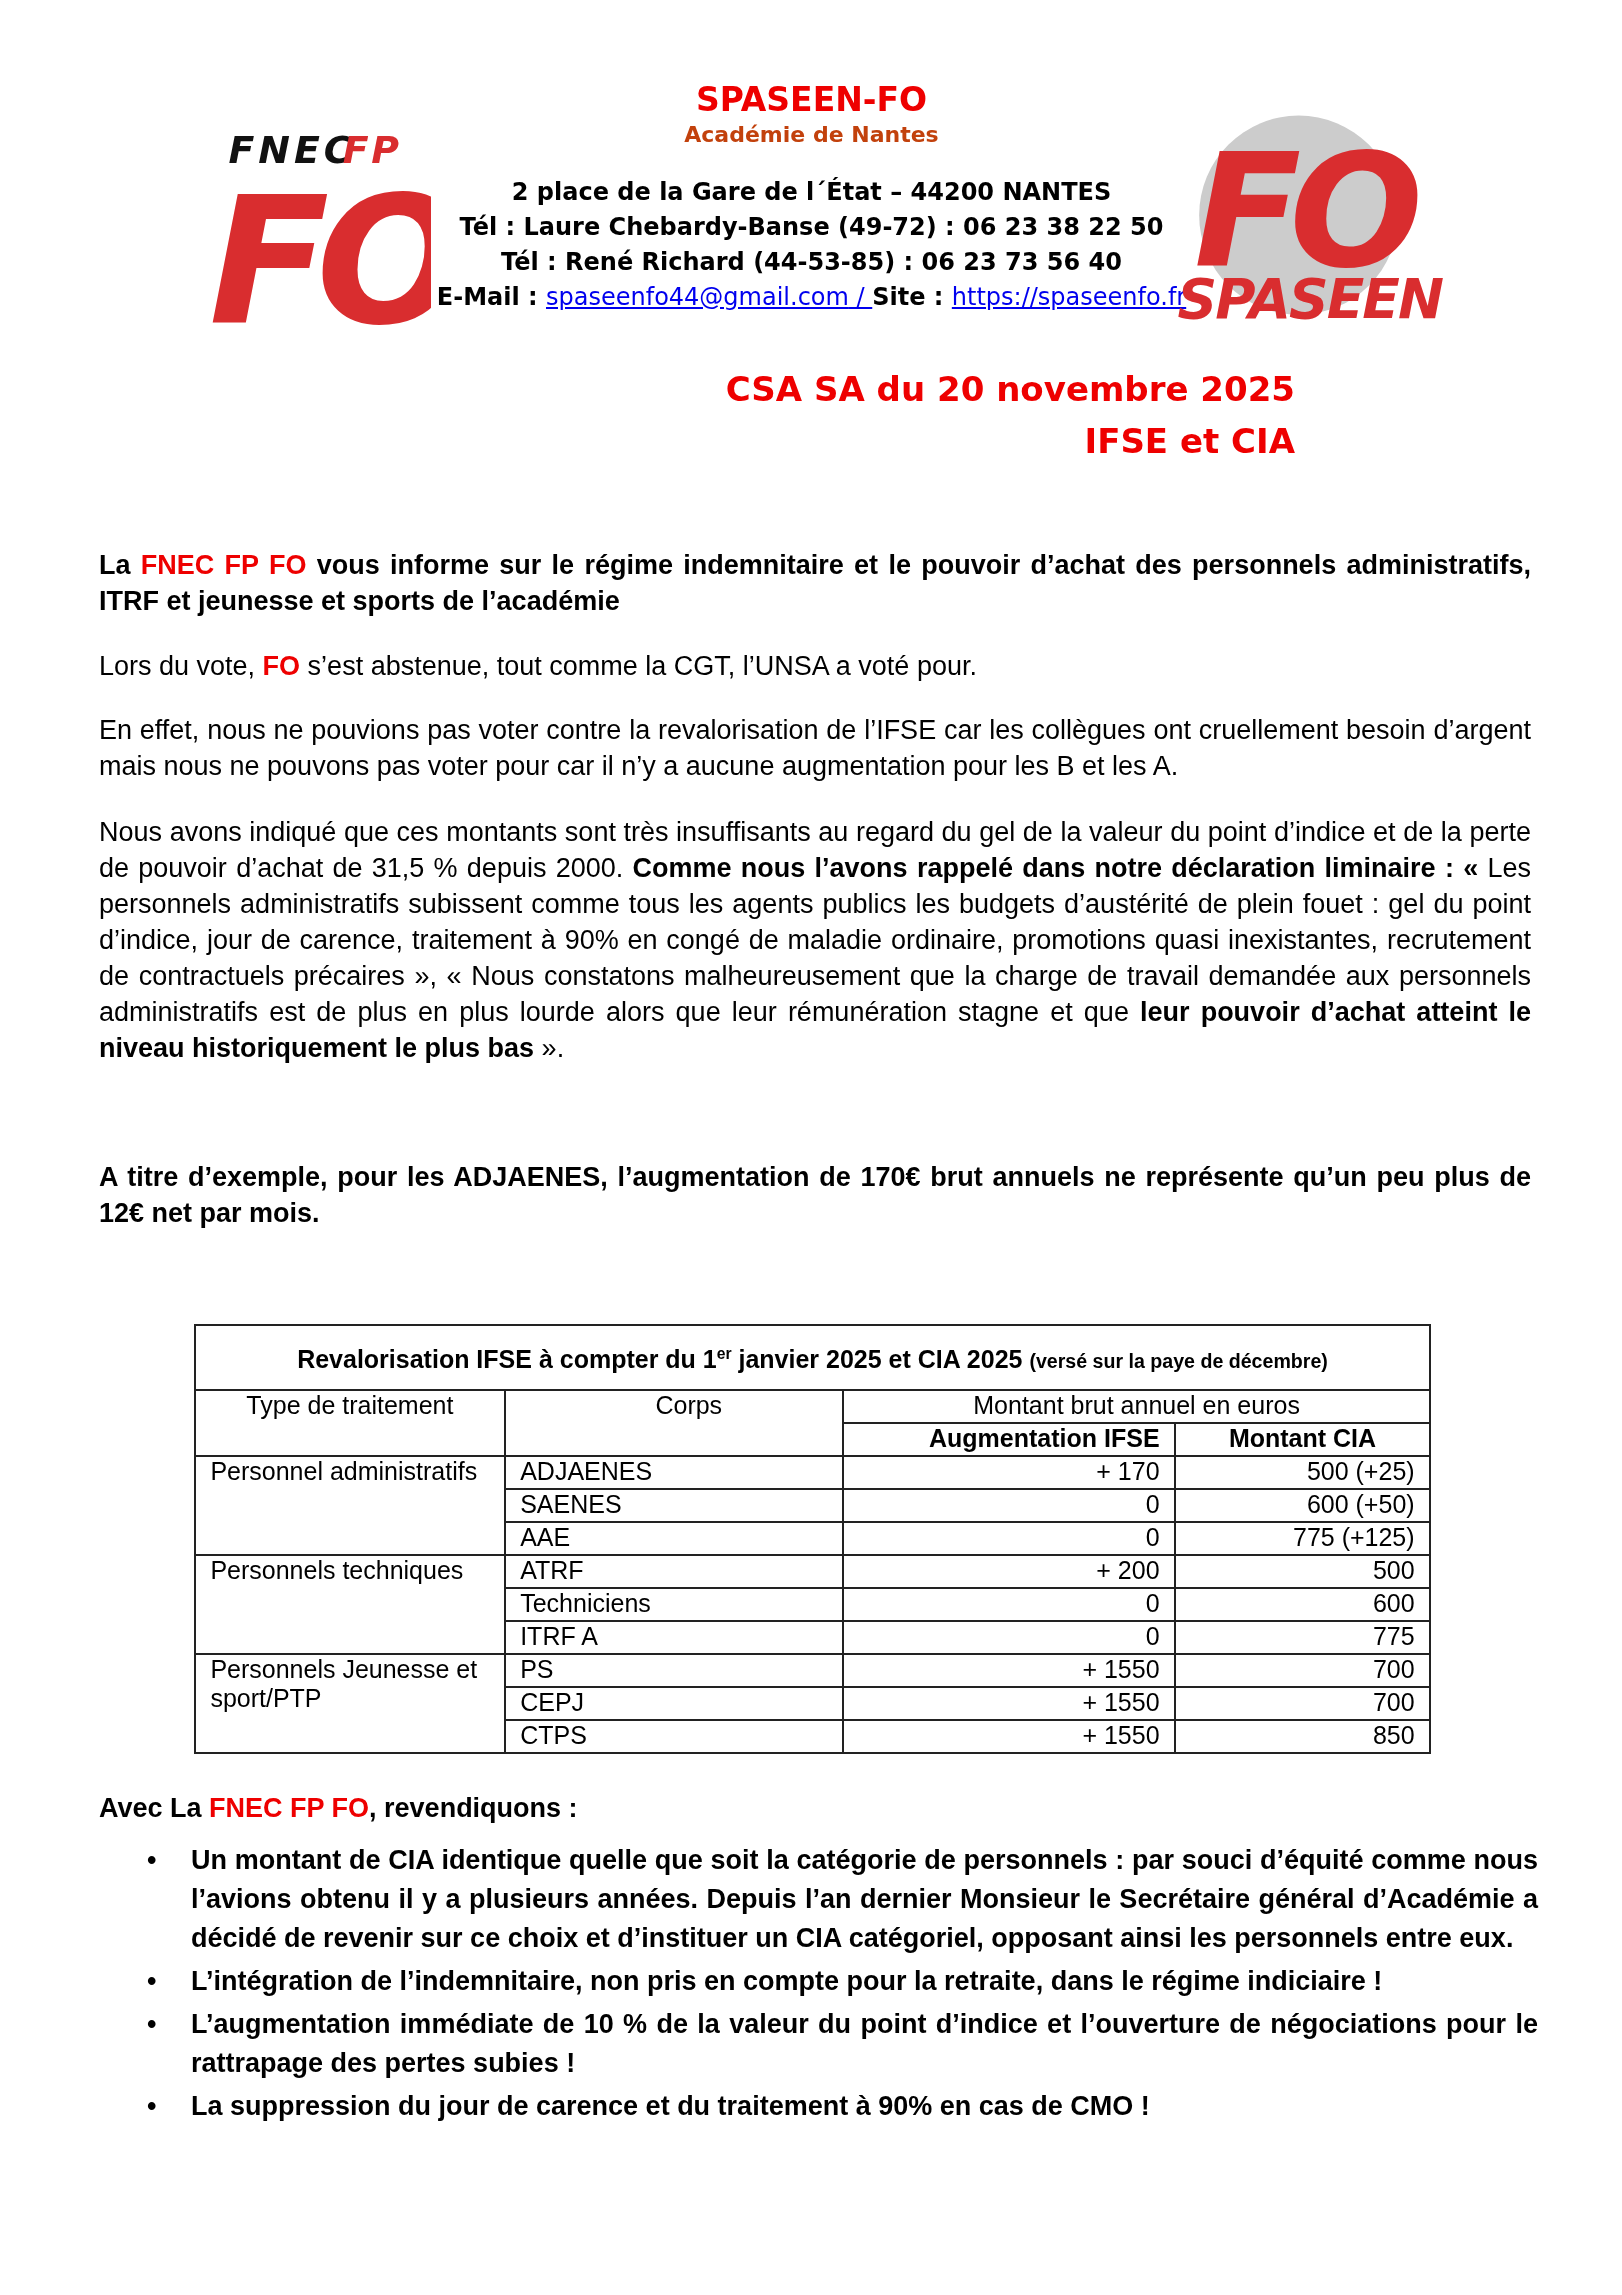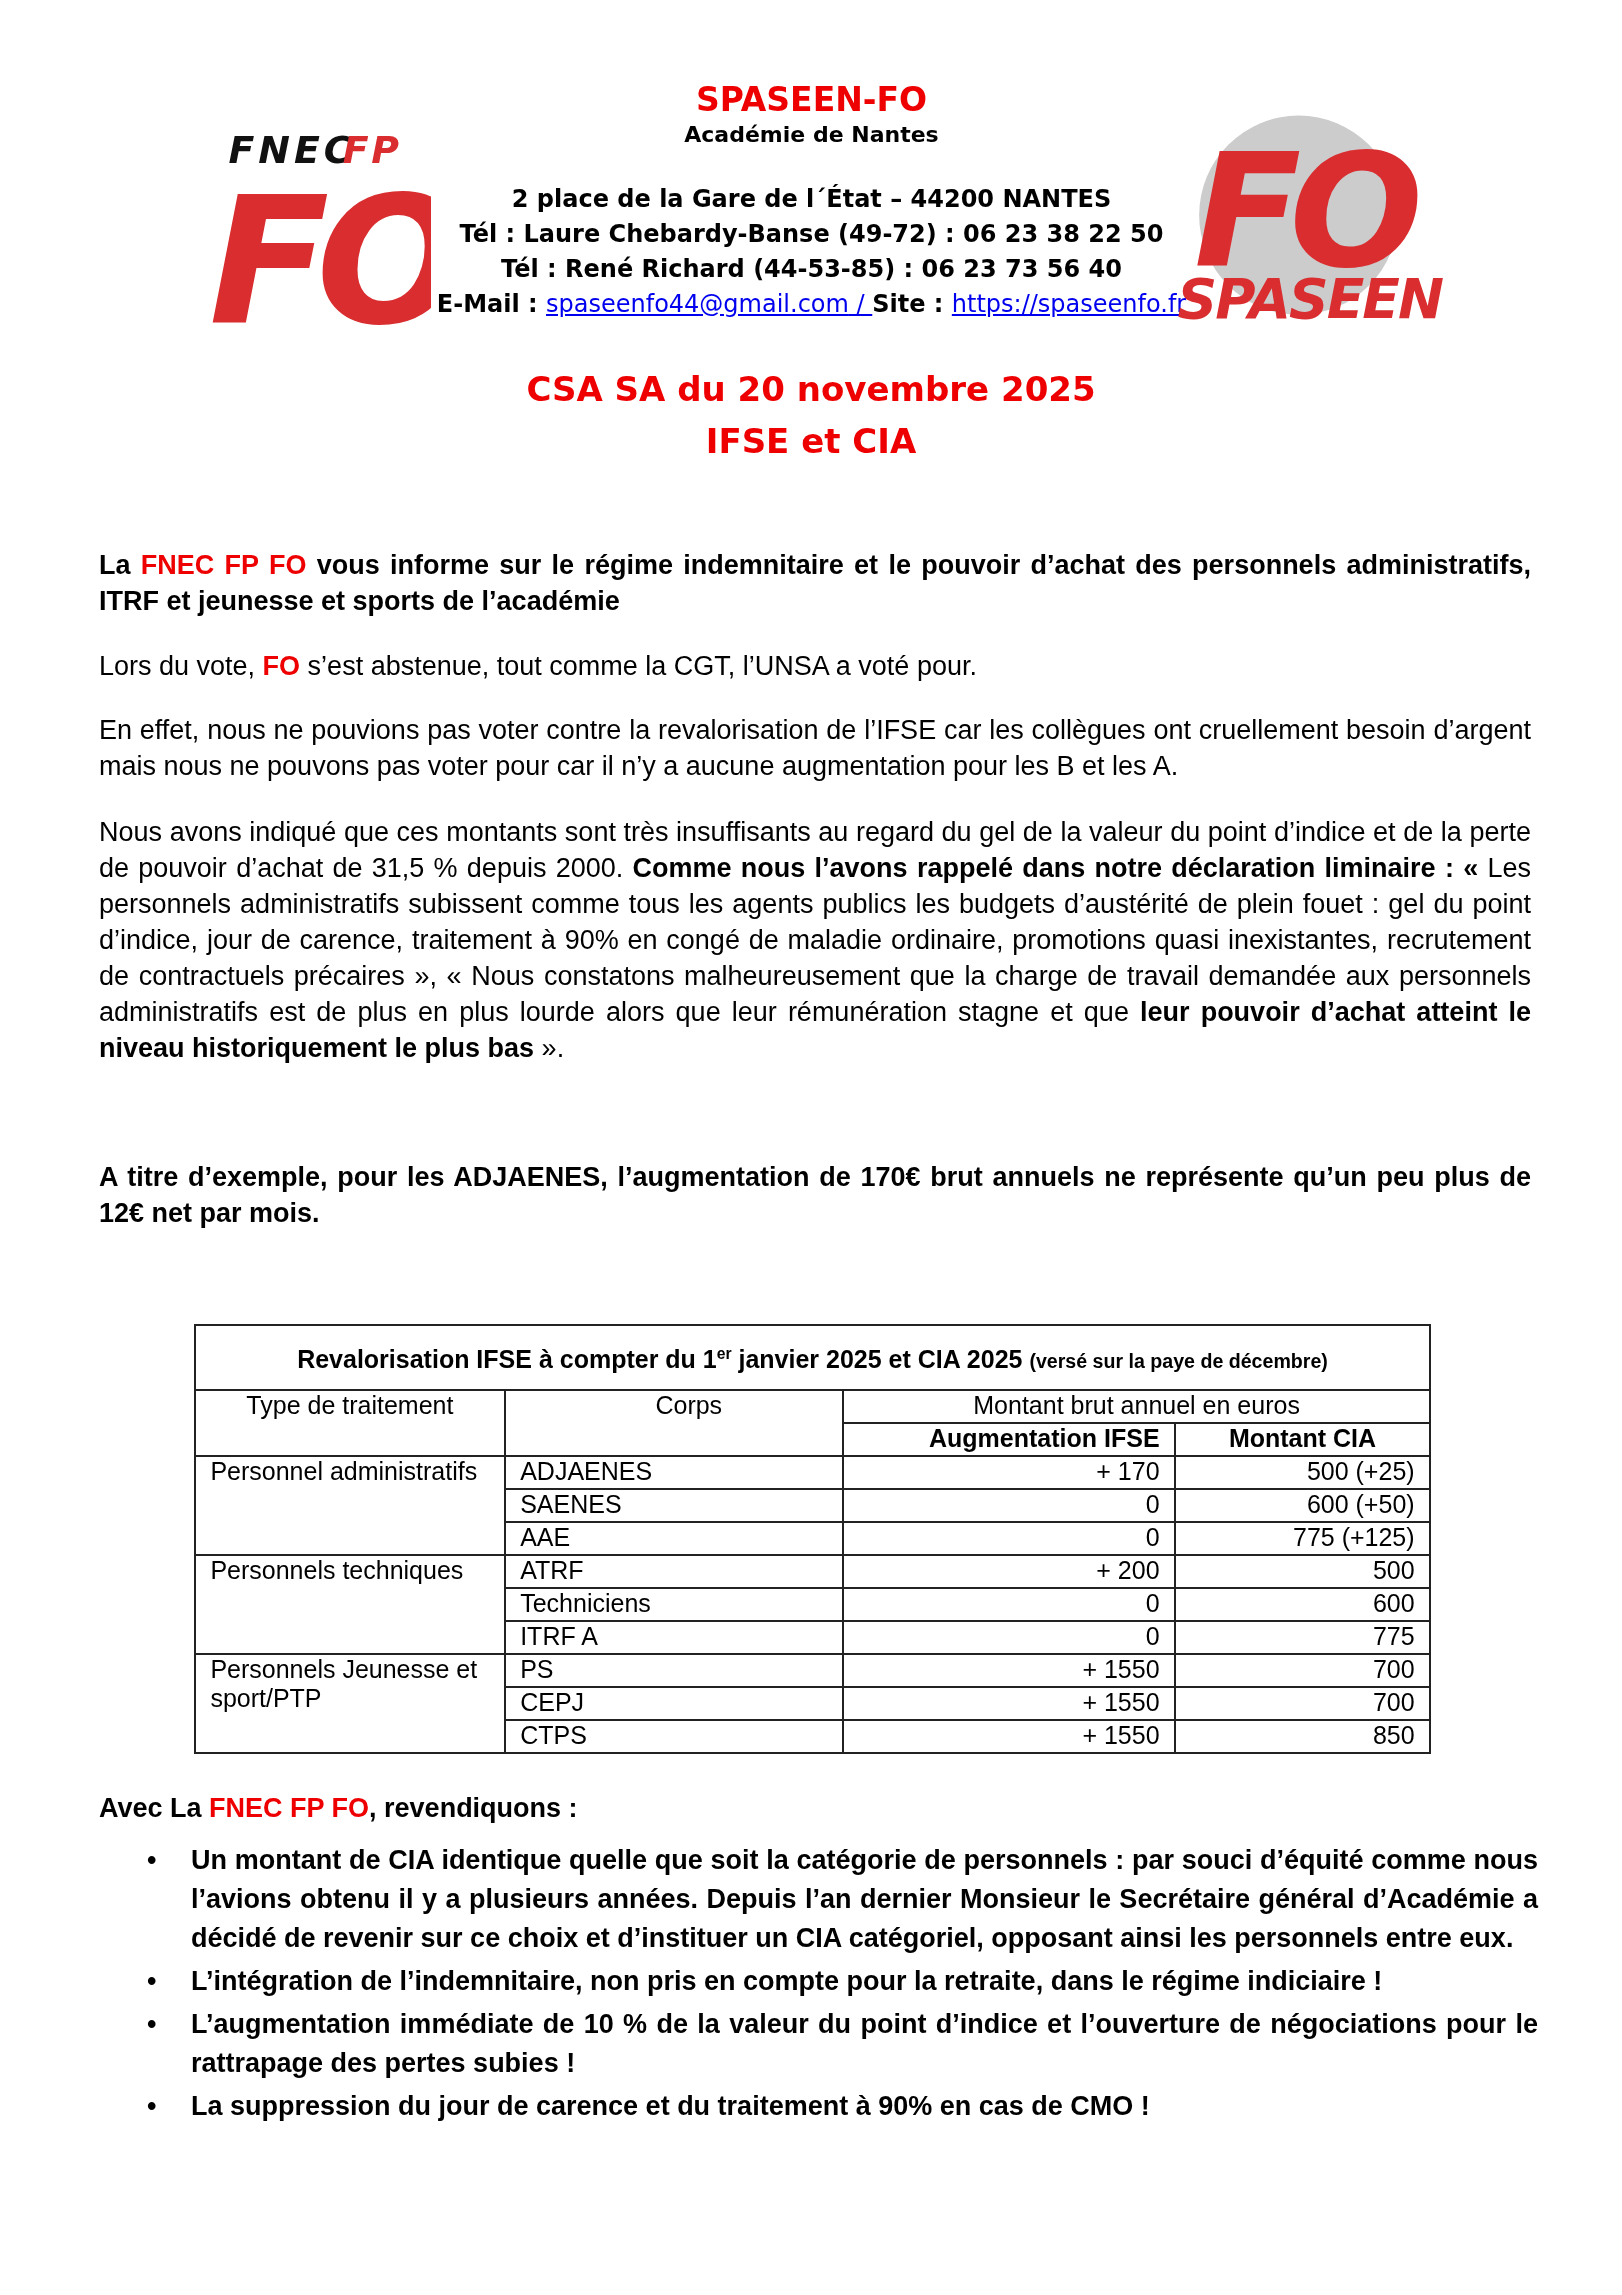--- a/index.html
+++ b/index.html
@@ -5,25 +5,25 @@
   html, body { margin: 0; padding: 0; background: #ffffff; }
   body { width: 1623px; height: 2295px; position: relative; overflow: hidden; color: #000; }
   .page { position: absolute; left: 0; top: 0; width: 1623px; height: 2295px; }
 
   
   .logo-left { position: absolute; left: 209px; top: 111px; width: 222px; height: 216px; }
   .logo-right { position: absolute; left: 1171px; top: 105px; width: 275px; height: 236px; }
   .head-center { position: absolute; left: 432px; top: 79px; width: 759px; text-align: center;
     font-family: "DejaVu Sans", sans-serif; }
   .org-name { color: #ee0000; font-weight: bold; font-size: 33px; line-height: 41px; margin: 0; }
-  .org-sub { color: #000000; font-weight: bold; font-size: 22px; line-height: 29px; margin: 0 0 33px 0; }
+  .org-sub { color: #c2410c; font-weight: bold; font-size: 22px; line-height: 29px; margin: 0 0 26px 0; }
   .addr-line { font-weight: bold; font-size: 24px; line-height: 34px; margin: 1px; }
   .link { color: #0000ee; text-decoration: underline; font-weight: normal; }
 
-  .doc-title { position: absolute; left: 327px; top: 363px; width: 968px; text-align: center;
+  .doc-title { position: absolute; left: 327px; top: 363px; width: 968px; text-align: right;
     font-family: "DejaVu Sans", sans-serif; color: #ee0000; font-weight: bold; font-size: 34px; line-height: 52px; }
 
   
   .body-text { position: absolute; left: 92px; width: 1446px;
     font-family: "Liberation Sans", sans-serif; font-size: 27px; line-height: 36px; text-align: justify; }
   .red { color: #ee0000; }
   .b { font-weight: bold; }
   p { margin: 7px; }
 
   

